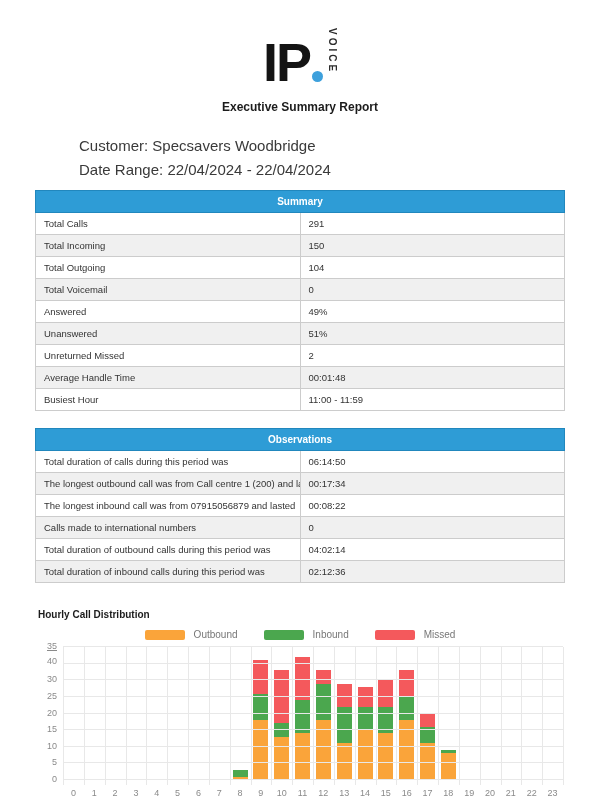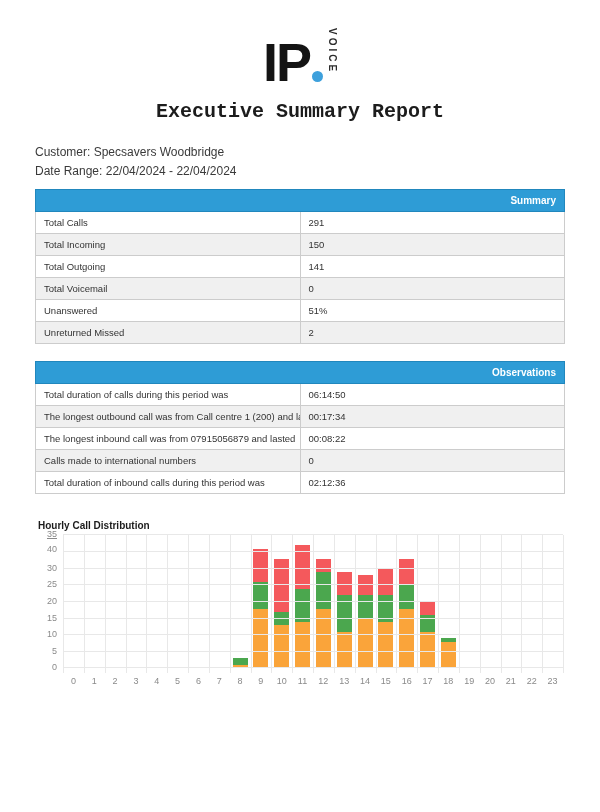--- a/index.html
+++ b/index.html
@@ -24,30 +24,30 @@
   }
   .logo-voice {
     writing-mode: vertical-rl; text-orientation: mixed;
     font-size: 10px; font-weight: 600; letter-spacing: 3px;
     color: #2b2b2b; margin-left: 4px; line-height: 1;
     height: 56px; align-self: flex-start;
   }
 
   
   .report-title {
-    text-align: center; font-size: 20px; font-weight: 700;
-    color: #1c1c1c; margin: 16px 0 20px 0; font-family: Liberation Mono, monospace;
-  }
-  .meta { font-size: 12px; color: #3a3a3a; line-height: 1.6; margin-bottom: 8px; }
+    text-align: center; font-size: 12px; font-weight: 700;
+    color: #1c1c1c; margin: 16px 0 20px 0;
+  }
+  .meta { font-size: 15px; color: #3a3a3a; line-height: 1.6; margin-bottom: 8px; margin-left: 44px; }
 
   
   table { width: 100%; border-collapse: collapse; table-layout: fixed; }
   table.data-table { margin-bottom: 17px; }
   th.section-header {
-    background: #2E9CD6; color: #ffffff; text-align: right;
+    background: #2E9CD6; color: #ffffff; text-align: center;
     font-size: 10px; font-weight: 700; padding: 5px 8px;
     border: 1px solid #2187bd;
   }
   td {
     font-size: 9.5px; color: #333; padding: 5px 8px;
     border: 1px solid #cccccc; background: #ffffff;
     overflow: hidden; white-space: nowrap;
   }
   tbody tr:nth-child(even) td { background: #f0f0f0; }
   .summary-table td.col-label { width: 58%; }
@@ -111,33 +111,45 @@
         <tr>
           <td class="col-label">Total Calls</td>
           <td class="col-value">291</td>
         </tr>
         <tr>
           <td class="col-label">Total Incoming</td>
           <td class="col-value">150</td>
         </tr>
         <tr>
           <td class="col-label">Total Outgoing</td>
-          <td class="col-value">141</td>
+          <td class="col-value">104</td>
         </tr>
         <tr>
           <td class="col-label">Total Voicemail</td>
           <td class="col-value">0</td>
         </tr>
         <tr>
+          <td class="col-label">Answered</td>
+          <td class="col-value">49%</td>
+        </tr>
+        <tr>
           <td class="col-label">Unanswered</td>
           <td class="col-value">51%</td>
         </tr>
         <tr>
           <td class="col-label">Unreturned Missed</td>
           <td class="col-value">2</td>
+        </tr>
+        <tr>
+          <td class="col-label">Average Handle Time</td>
+          <td class="col-value">00:01:48</td>
+        </tr>
+        <tr>
+          <td class="col-label">Busiest Hour</td>
+          <td class="col-value">11:00 - 11:59</td>
         </tr>
       </tbody>
   </table>
 
   <table class="data-table obs-table">
     <thead>
       <tr>
         <th class="section-header" colspan="2">Observations</th>
       </tr>
     </thead>
@@ -152,28 +164,46 @@
         </tr>
         <tr>
           <td class="col-label">The longest inbound call was from 07915056879 and lasted</td>
           <td class="col-value">00:08:22</td>
         </tr>
         <tr>
           <td class="col-label">Calls made to international numbers</td>
           <td class="col-value">0</td>
         </tr>
         <tr>
+          <td class="col-label">Total duration of outbound calls during this period was</td>
+          <td class="col-value">04:02:14</td>
+        </tr>
+        <tr>
           <td class="col-label">Total duration of inbound calls during this period was</td>
           <td class="col-value">02:12:36</td>
         </tr>
       </tbody>
   </table>
 
   <div class="chart-section">
     <div class="chart-title">Hourly Call Distribution</div>
+    <div class="legend" id="legend">
+        <span class="legend-item">
+          <span class="legend-swatch" style="background: rgb(250, 164, 58);"></span>
+          <span>Outbound</span>
+        </span>
+        <span class="legend-item">
+          <span class="legend-swatch" style="background: rgb(75, 167, 78);"></span>
+          <span>Inbound</span>
+        </span>
+        <span class="legend-item">
+          <span class="legend-swatch" style="background: rgb(244, 89, 92);"></span>
+          <span>Missed</span>
+        </span>
+      </div>
     <div class="chart-wrap">
       <div class="plot" id="plot">
         <div class="bars" id="bars">
             <div class="bar-slot"></div>
             <div class="bar-slot"></div>
             <div class="bar-slot"></div>
             <div class="bar-slot"></div>
             <div class="bar-slot"></div>
             <div class="bar-slot"></div>
             <div class="bar-slot"></div>

